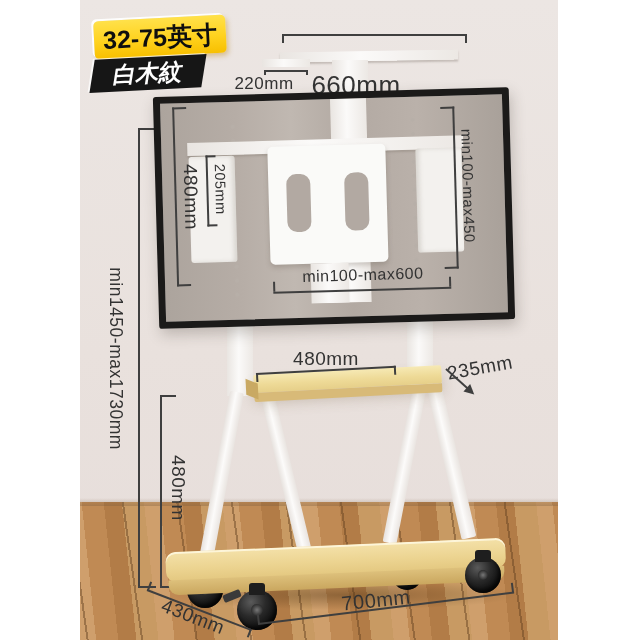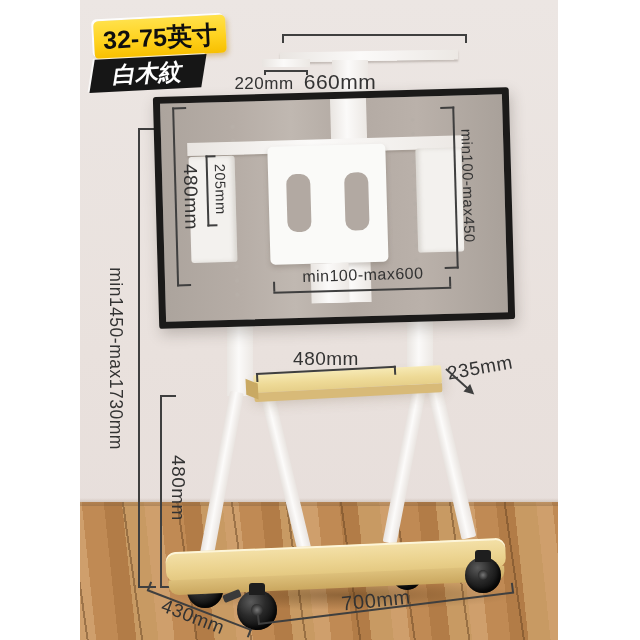--- a/index.html
+++ b/index.html
@@ -62,21 +62,21 @@
     <div class="abs dim" style="left:385px;top:34px;width:2px;height:9px;"></div>
 
     <div class="abs white-metal" style="left:200px;top:51px;width:178px;height:10px;transform:rotate(-1deg);box-shadow:0 2px 2px rgba(120,110,100,.35);"></div>
     <div class="abs white-metal" style="left:182px;top:59px;width:48px;height:8px;"></div>
     <div class="abs dim" style="left:184px;top:70px;width:44px;height:2px;"></div>
     <div class="abs dim" style="left:184px;top:70px;width:2px;height:5px;"></div>
     <div class="abs dim" style="left:226px;top:70px;width:2px;height:5px;"></div>
     <div class="abs dim-label" style="left:124px;top:74px;width:120px;font-size:17px;">220mm</div>
 
     <div class="abs white-metal" style="left:252px;top:60px;width:36px;height:38px;"></div>
-    <div class="abs dim-label" style="left:200px;top:70px;width:120px;font-size:21px;">660mm</div>
+    <div class="abs dim-label" style="left:216px;top:70px;width:120px;font-size:26px;">660mm</div>
 
     <div class="abs white-metal" style="left:147px;top:300px;width:26px;height:96px;"></div>
     <div class="abs white-metal" style="left:327px;top:298px;width:26px;height:92px;"></div>
 
     <div id="tv">
       <div class="inner">
         <div class="abs white-metal" style="left:170px;top:0;width:36px;height:204px;"></div>
         <div class="abs white-metal rail-holes" style="left:60px;top:14px;width:24px;height:190px;"></div>
         <div class="abs white-metal rail-holes" style="left:240px;top:12px;width:24px;height:192px;"></div>
         <div class="abs white-metal" style="left:26px;top:40px;width:276px;height:13px;box-shadow:0 2px 2px rgba(120,110,100,.3);"></div>

